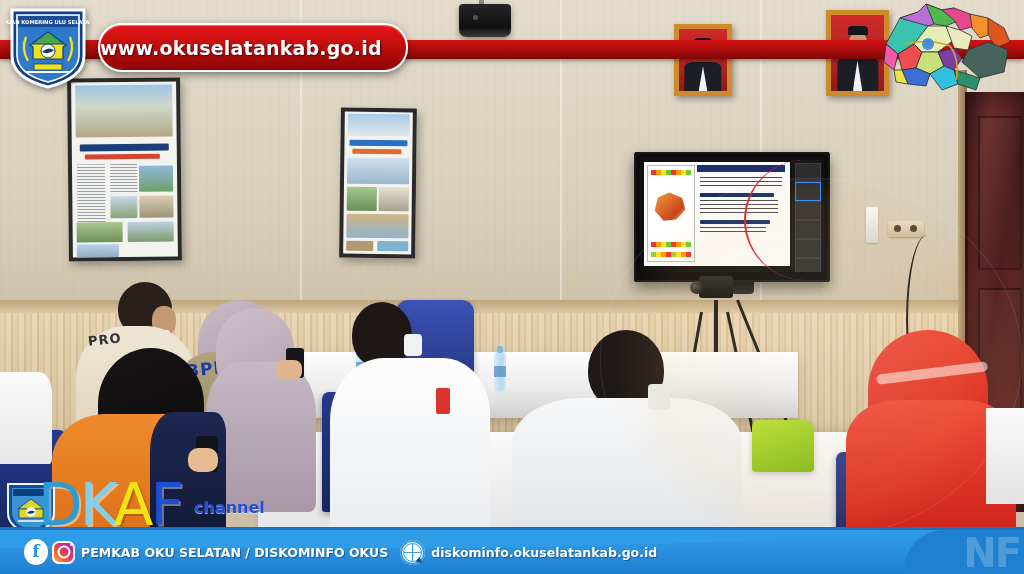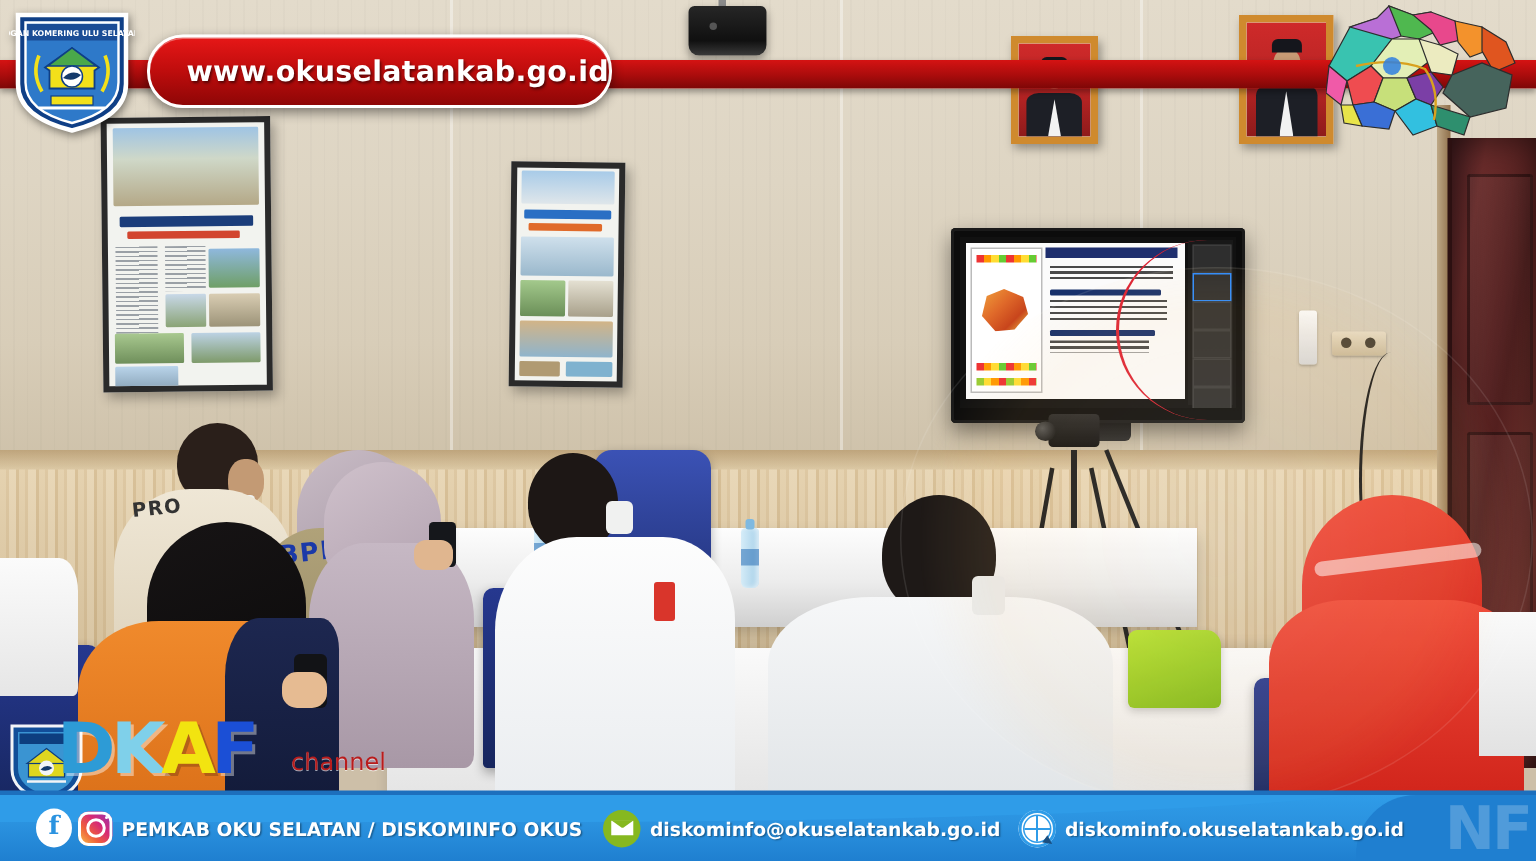--- a/index.html
+++ b/index.html
@@ -192,21 +192,21 @@
     position:absolute;left:0;top:40px;width:1024px;height:19px;
     background:linear-gradient(180deg,#d51313 0%,#a90c0c 55%,#7d0707 100%);
     box-shadow:0 2px 4px rgba(0,0,0,.35);
   }
   .url-pill{
     position:absolute;left:98px;top:23px;width:306px;height:45px;
     border-radius:24px;
     background:linear-gradient(180deg,#e61717 0%,#c00d0d 48%,#8e0606 100%);
     border:2px solid #ffffff;
     box-shadow:0 3px 8px rgba(0,0,0,.45), inset 0 1px 0 rgba(255,255,255,.35);
-    display:flex;align-items:center;justify-content:flex-end;
+    display:flex;align-items:center;justify-content:flex-start;
   }
   .url-pill span{
     color:#fff;font-weight:bold;font-size:19px;letter-spacing:.2px;
     text-shadow:1px 1px 2px rgba(0,0,0,.55);
     font-family:"DejaVu Sans", sans-serif;
   }
   
   .emblem{
     position:absolute;left:6px;top:4px;width:84px;height:86px;
     filter:drop-shadow(1px 2px 3px rgba(0,0,0,.45));
@@ -264,25 +264,25 @@
       linear-gradient(180deg,transparent 46%,#2f9ce8 46%,#2f9ce8 54%,transparent 54%);}
   .ic-web .cursor{position:absolute;right:2px;bottom:1px;width:0;height:0;
     border-left:6px solid #1b4f80;border-top:3px solid transparent;border-bottom:3px solid transparent;
     transform:rotate(35deg);}
 
   
   .watermark{
     position:absolute;left:4px;top:474px;width:278px;height:66px;
   }
   .wm-text{
-    position:absolute;left:34px;top:2px;font-size:47px;font-weight:bold;line-height:1;
+    position:absolute;left:34px;top:2px;font-size:58px;font-weight:normal;line-height:1;
     font-family:"DejaVu Sans", sans-serif;letter-spacing:-3px;
   }
   .wm-channel{
-    position:absolute;left:190px;top:24px;color:#b91c1c;font-weight:normal;font-size:16px;
+    position:absolute;left:190px;top:24px;color:#1d4ed8;font-weight:bold;font-size:16px;
     font-family:"DejaVu Sans", sans-serif;text-shadow:0 1px 0 rgba(255,255,255,.6);
   }
   .wm-shield{position:absolute;left:0;top:6px;width:54px;height:56px;opacity:.95;}
 
   
   .ghost-circle{
     position:absolute;left:600px;top:178px;width:420px;height:360px;border-radius:50%;
     background:radial-gradient(circle,rgba(255,255,255,.10) 0%,rgba(255,200,120,.09) 55%,rgba(255,255,255,0) 72%);
     border:1px solid rgba(255,255,255,.10);
     pointer-events:none;
@@ -551,26 +551,20 @@
 
     <div class="bar-item" style="margin-left:24px;">
       <span class="ic ic-fb">f</span>
     </div>
 
     <div class="bar-item" style="margin-left:4px;">
       <span class="ic ic-ig"></span>
       <span class="txt">PEMKAB OKU SELATAN / DISKOMINFO OKUS</span>
     </div>
 
-    <div class="bar-item" style="margin-left:14px;">
-      <span class="ic ic-mail">
-          <i></i>
-        </span>
-      <span class="txt">diskominfo@okuselatankab.go.id</span>
-    </div>
 
     <div class="bar-item" style="margin-left:12px;">
       <span class="ic ic-web">
         <span class="grid"></span>
           <span class="cursor"></span>
       </span>
       <span class="txt">diskominfo.okuselatankab.go.id</span>
     </div>
   </div>
 

